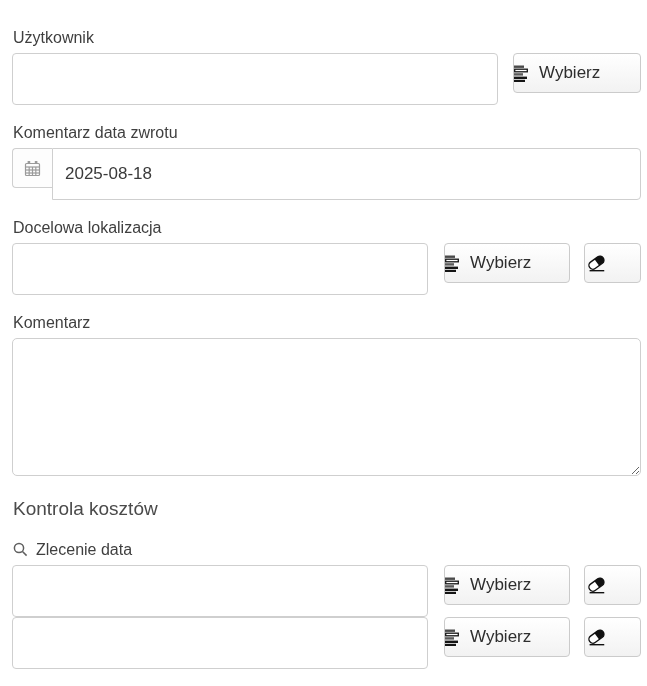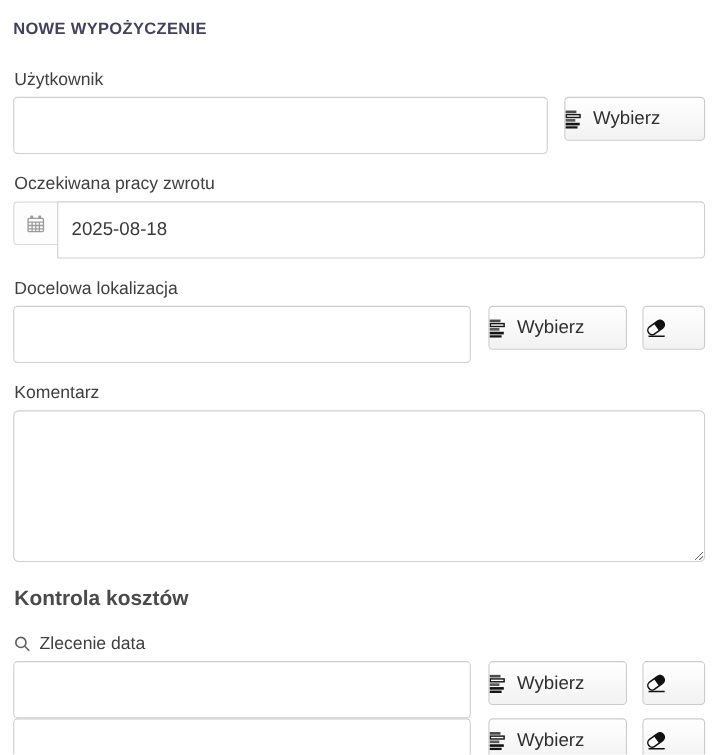--- a/index.html
+++ b/index.html
@@ -84,54 +84,53 @@
   .textarea {
     height: 138px;
     border-radius: 5px;
     padding: 8px 12px;
     resize: both;
   }
 
   .section-heading {
     margin: 18px 0 0 1px;
     font-size: 19px;
-    font-weight: 700;
+    font-weight: 400;
     color: #4a4a4a;
     line-height: 22px;
   }
 
   .icon { display: inline-flex; align-items: center; justify-content: center; }
 </style>
 </head>
 <body>
 
 <div class="page">
 
-  <h1 class="page-title">NOWE WYPOŻYCZENIE</h1>
 
   
   <div class="field-label">Użytkownik</div>
   <div class="row">
     <input class="text-input grow" type="text" value="" style="">
     <button class="btn btn-choose-1">
       <span class="icon">
         <svg width="16" height="17" viewBox="0 0 16 17">
           <rect x="0" y="0.5" width="10" height="2.4" fill="#4a4a4a"></rect>
           <rect x="0.7" y="4.2" width="12.6" height="2.6" fill="#ffffff" stroke="#151515" stroke-width="1.3"></rect>
           <rect x="0" y="8.2" width="9" height="2.4" fill="#5a5a5a"></rect>
           <rect x="0" y="11.6" width="13" height="2.4" fill="#151515"></rect>
           <rect x="0" y="14.8" width="11" height="2.2" fill="#151515"></rect>
         </svg>
       </span>
       <span>Wybierz</span>
     </button>
   </div>
 
   
-  <div class="field-label tight">Oczekiwana pracy zwrotu</div>
+  <div class="field-label tight">Komentarz data zwrotu</div>
   <div class="input-group">
     <span class="input-addon">
       <span class="icon">
         <svg width="17" height="17" viewBox="0 0 17 17" fill="none" stroke="#9b9b9b" stroke-width="1.2">
           <rect x="1.5" y="3.5" width="14" height="12" rx="1"></rect>
           <line x1="1.5" y1="7" x2="15.5" y2="7"></line>
           <line x1="1.5" y1="10" x2="15.5" y2="10"></line>
           <line x1="1.5" y1="13" x2="15.5" y2="13"></line>
           <line x1="5.2" y1="7" x2="5.2" y2="15.5"></line>
           <line x1="8.5" y1="7" x2="8.5" y2="15.5"></line>

